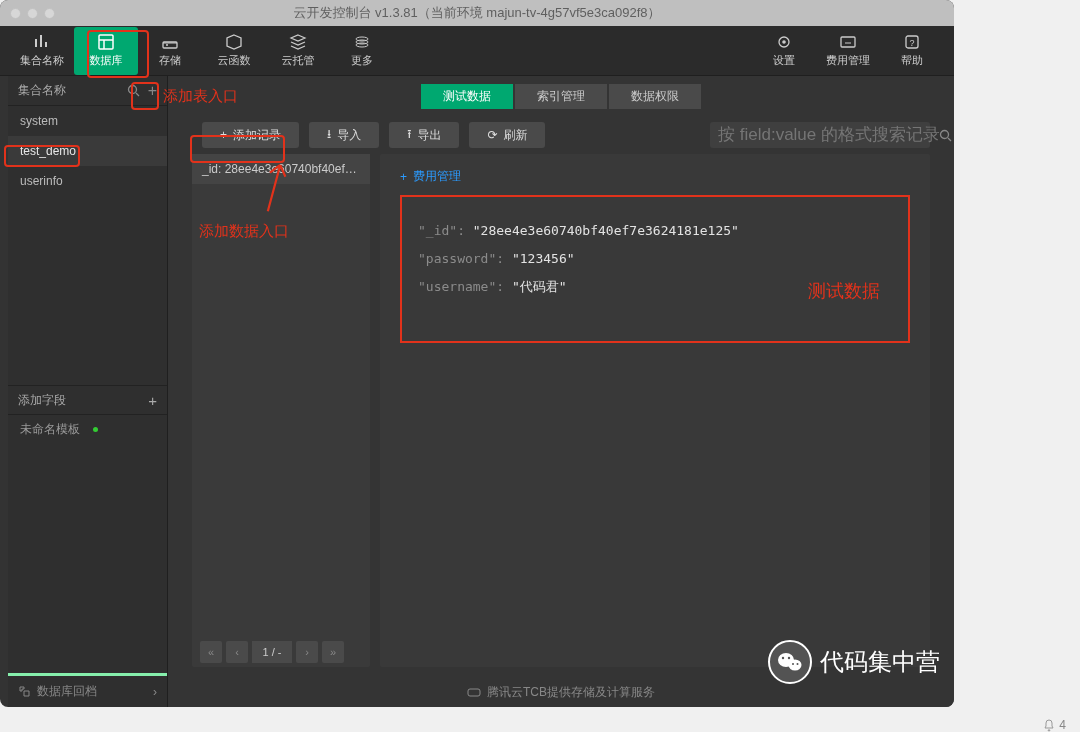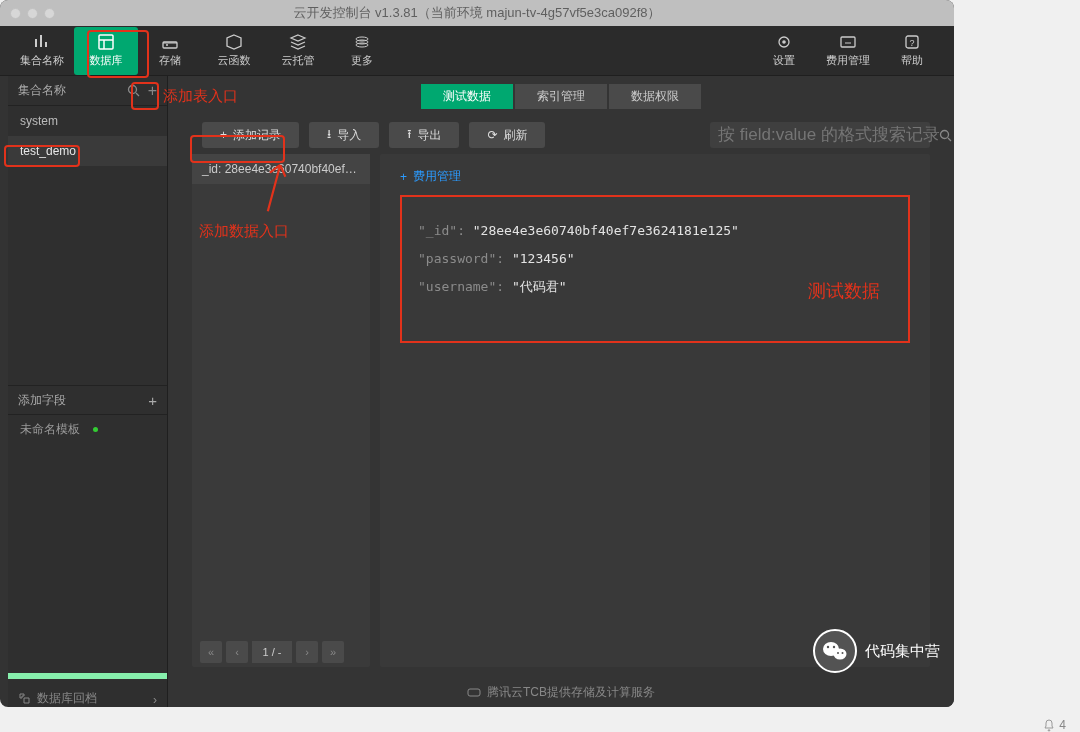--- a/index.html
+++ b/index.html
@@ -21,21 +21,21 @@
 
 .sidebar { width: 160px; background: #2f2f2f; display: flex; flex-direction: column; color: #aaa; font-size: 12px; border-right: 1px solid #1f1f1f; }
 .sb-head { height: 30px; display: flex; align-items: center; padding: 0 10px; justify-content: space-between; border-bottom: 1px solid #222; }
 .sb-head-icons { display: flex; gap: 8px; align-items: center; color: #888; }
 .sb-item { height: 30px; display: flex; align-items: center; padding: 0 12px; cursor: pointer; color: #bbb; }
 .sb-item.selected { background: #3a3a3a; color: #e6e6e6; }
 .sb-adv { margin-top: auto; }
 .sb-adv-head { height: 30px; display: flex; align-items: center; padding: 0 10px; justify-content: space-between; border-top: 1px solid #222; border-bottom: 1px solid #222; }
 .sb-unnamed { height: 28px; display: flex; align-items: center; padding: 0 12px; gap: 13px; color: #999; }
 .sb-unnamed .gdot { width: 5px; height: 5px; background: #3c3; border-radius: 50%; }
-.sb-footer { height: 34px; border-top: 6px solid #86efac; display: flex; align-items: flex-end; padding: 0 10px; justify-content: space-between; color: #888; }
+.sb-footer { height: 34px; border-top: 3px solid #86efac; display: flex; align-items: center; padding: 0 10px; justify-content: space-between; color: #888; }
 
 .main { flex: 1; display: flex; flex-direction: column; background: #343434; }
 
 .tabs-row { height: 40px; display: flex; align-items: center; justify-content: center; }
 .tabs { display: flex; }
 .tab { width: 92px; height: 25px; background: #4a4a4a; color: #ccc; display: flex; align-items: center; justify-content: center; font-size: 12px; cursor: pointer; }
 .tab + .tab { margin-left: 2px; }
 .tab.active { background: #00a870; color: #fff; }
 
 .actions-row { height: 38px; display: flex; align-items: center; padding: 0 24px 0 34px; gap: 10px; }
@@ -61,21 +61,21 @@
 .test-label { position: absolute; right: 28px; top: 80px; color: #e2321b; font-size: 18px; }
 
 .footer { height: 30px; color: #888; font-size: 12px; display: flex; align-items: center; justify-content: center; gap: 6px; }
 
 
 .hl { position: absolute; border: 2px solid #e2321b; border-radius: 4px; pointer-events: none; }
 .anno-txt { position: absolute; color: #e2321b; font-size: 15px; pointer-events: none; font-weight: 500; }
 .arrow-svg { position: absolute; pointer-events: none; }
 
 
-.wx-badge { position: absolute; right: 14px; bottom: 34px; display: flex; align-items: center; gap: 8px; color: #fff; font-size: 15px; font-weight: 500; }
+.wx-badge { position: absolute; right: 14px; bottom: 23px; display: flex; align-items: center; gap: 8px; color: #fff; font-size: 24px; font-weight: 500; }
 .wx-circ { width: 44px; height: 44px; border-radius: 50%; background: #535353; display:flex; align-items:center; justify-content:center; border:2px solid #fff; }
 .bell { position: absolute; right: 14px; bottom: 0; color: #888; font-size: 12px; display: flex; align-items: center; gap: 4px; }
 
 svg { display: block; }
 </style>
 </head>
 <body>
 
 <div class="window">
 
@@ -183,20 +183,21 @@
               <svg width="13" height="13" viewBox="0 0 13 13">
                 <circle cx="5.5" cy="5.5" r="4" fill="none" stroke="currentColor" stroke-width="1.3"></circle>
                 <path d="M9 9l3 3" stroke="currentColor" stroke-width="1.3"></path>
               </svg>
             </span>
           <span style="font-size:16px;line-height:1;">+</span>
         </span>
       </div>
       <div class="sb-item">system</div>
       <div class="sb-item selected">test_demo</div>
+      <div class="sb-item">userinfo</div>
 
       <div class="sb-adv">
         <div class="sb-adv-head">
           <span>添加字段</span>
           <span style="font-size:15px;">+</span>
         </div>
         <div class="sb-unnamed">
           <span>未命名模板</span>
           <span class="gdot"></span>
         </div>

